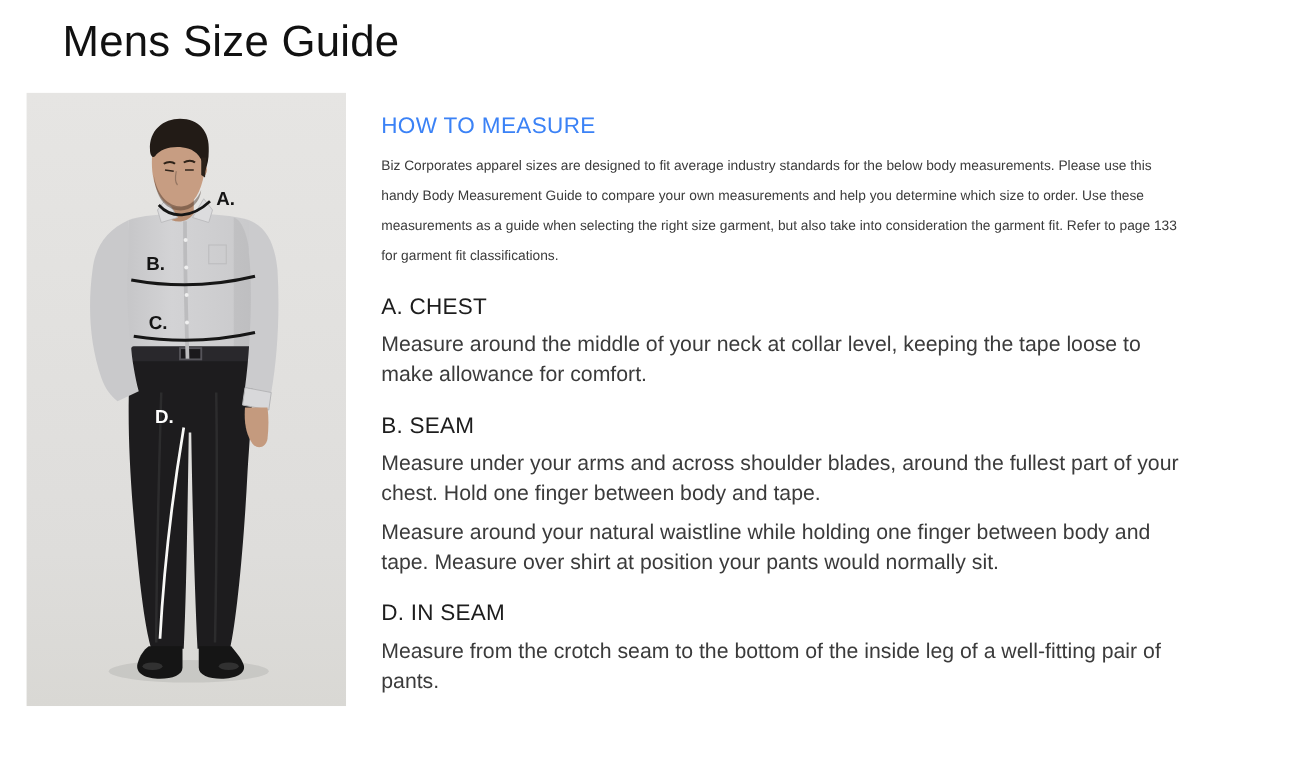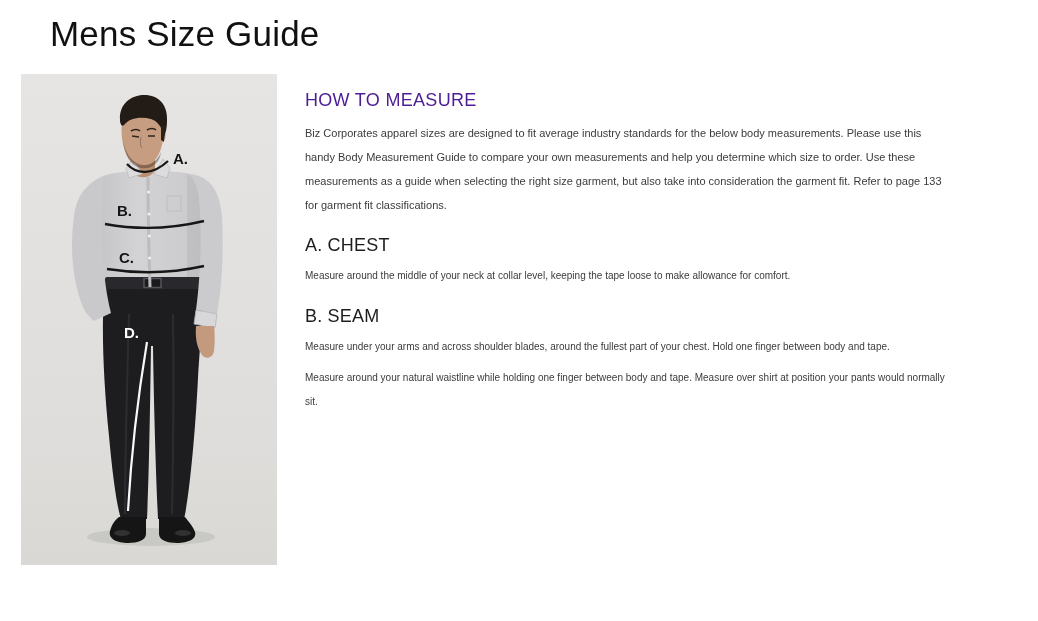--- a/index.html
+++ b/index.html
@@ -15,32 +15,32 @@
     letter-spacing:.2px;
   }
   .photo{
     position:absolute;left:21px;top:74px;width:256px;height:491px;
     overflow:hidden;
   }
   .photo svg{display:block;width:256px;height:491px;}
   .text-col{position:absolute;left:305px;top:88px;width:640px;}
   h2.howto{
     margin:0;font-size:18px;line-height:24px;font-weight:400;
-    color:#4c1d95;letter-spacing:.3px;
+    color:#3b82f6;letter-spacing:.3px;
   }
   p.intro{
     margin:9px 0 0;font-size:11px;line-height:24px;font-weight:400;
     color:#3b3b3b;
   }
   .section h3{
     margin:16px 0 0;font-size:18px;line-height:24px;font-weight:400;
     color:#1d1d1d;letter-spacing:.2px;
   }
   .section p{
-    margin:7px 0 0;font-size:10px;line-height:24px;font-weight:400;
+    margin:7px 0 0;font-size:17px;line-height:24px;font-weight:400;
     color:#3b3b3b;
   }
   .svg-label{font-family:"Liberation Sans","DejaVu Sans",sans-serif;font-weight:700;font-size:15px;}
 </style>
 </head>
 <body>
 
 <div class="page">
 
   <h1 class="page-title">Mens Size Guide</h1>
@@ -130,15 +130,19 @@
 
     <div class="section">
       <h3>B. SEAM</h3>
       <p>Measure under your arms and across shoulder blades, around the fullest part of your chest. Hold one finger between body and tape.</p>
     </div>
 
     <div class="section">
       <p>Measure around your natural waistline while holding one finger between body and tape. Measure over shirt at position your pants would normally sit.</p>
     </div>
 
+    <div class="section">
+      <h3>D. IN SEAM</h3>
+      <p>Measure from the crotch seam to the bottom of the inside leg of a well-fitting pair of pants.</p>
+    </div>
   </div>
 
 </div>
 
 </body></html>

